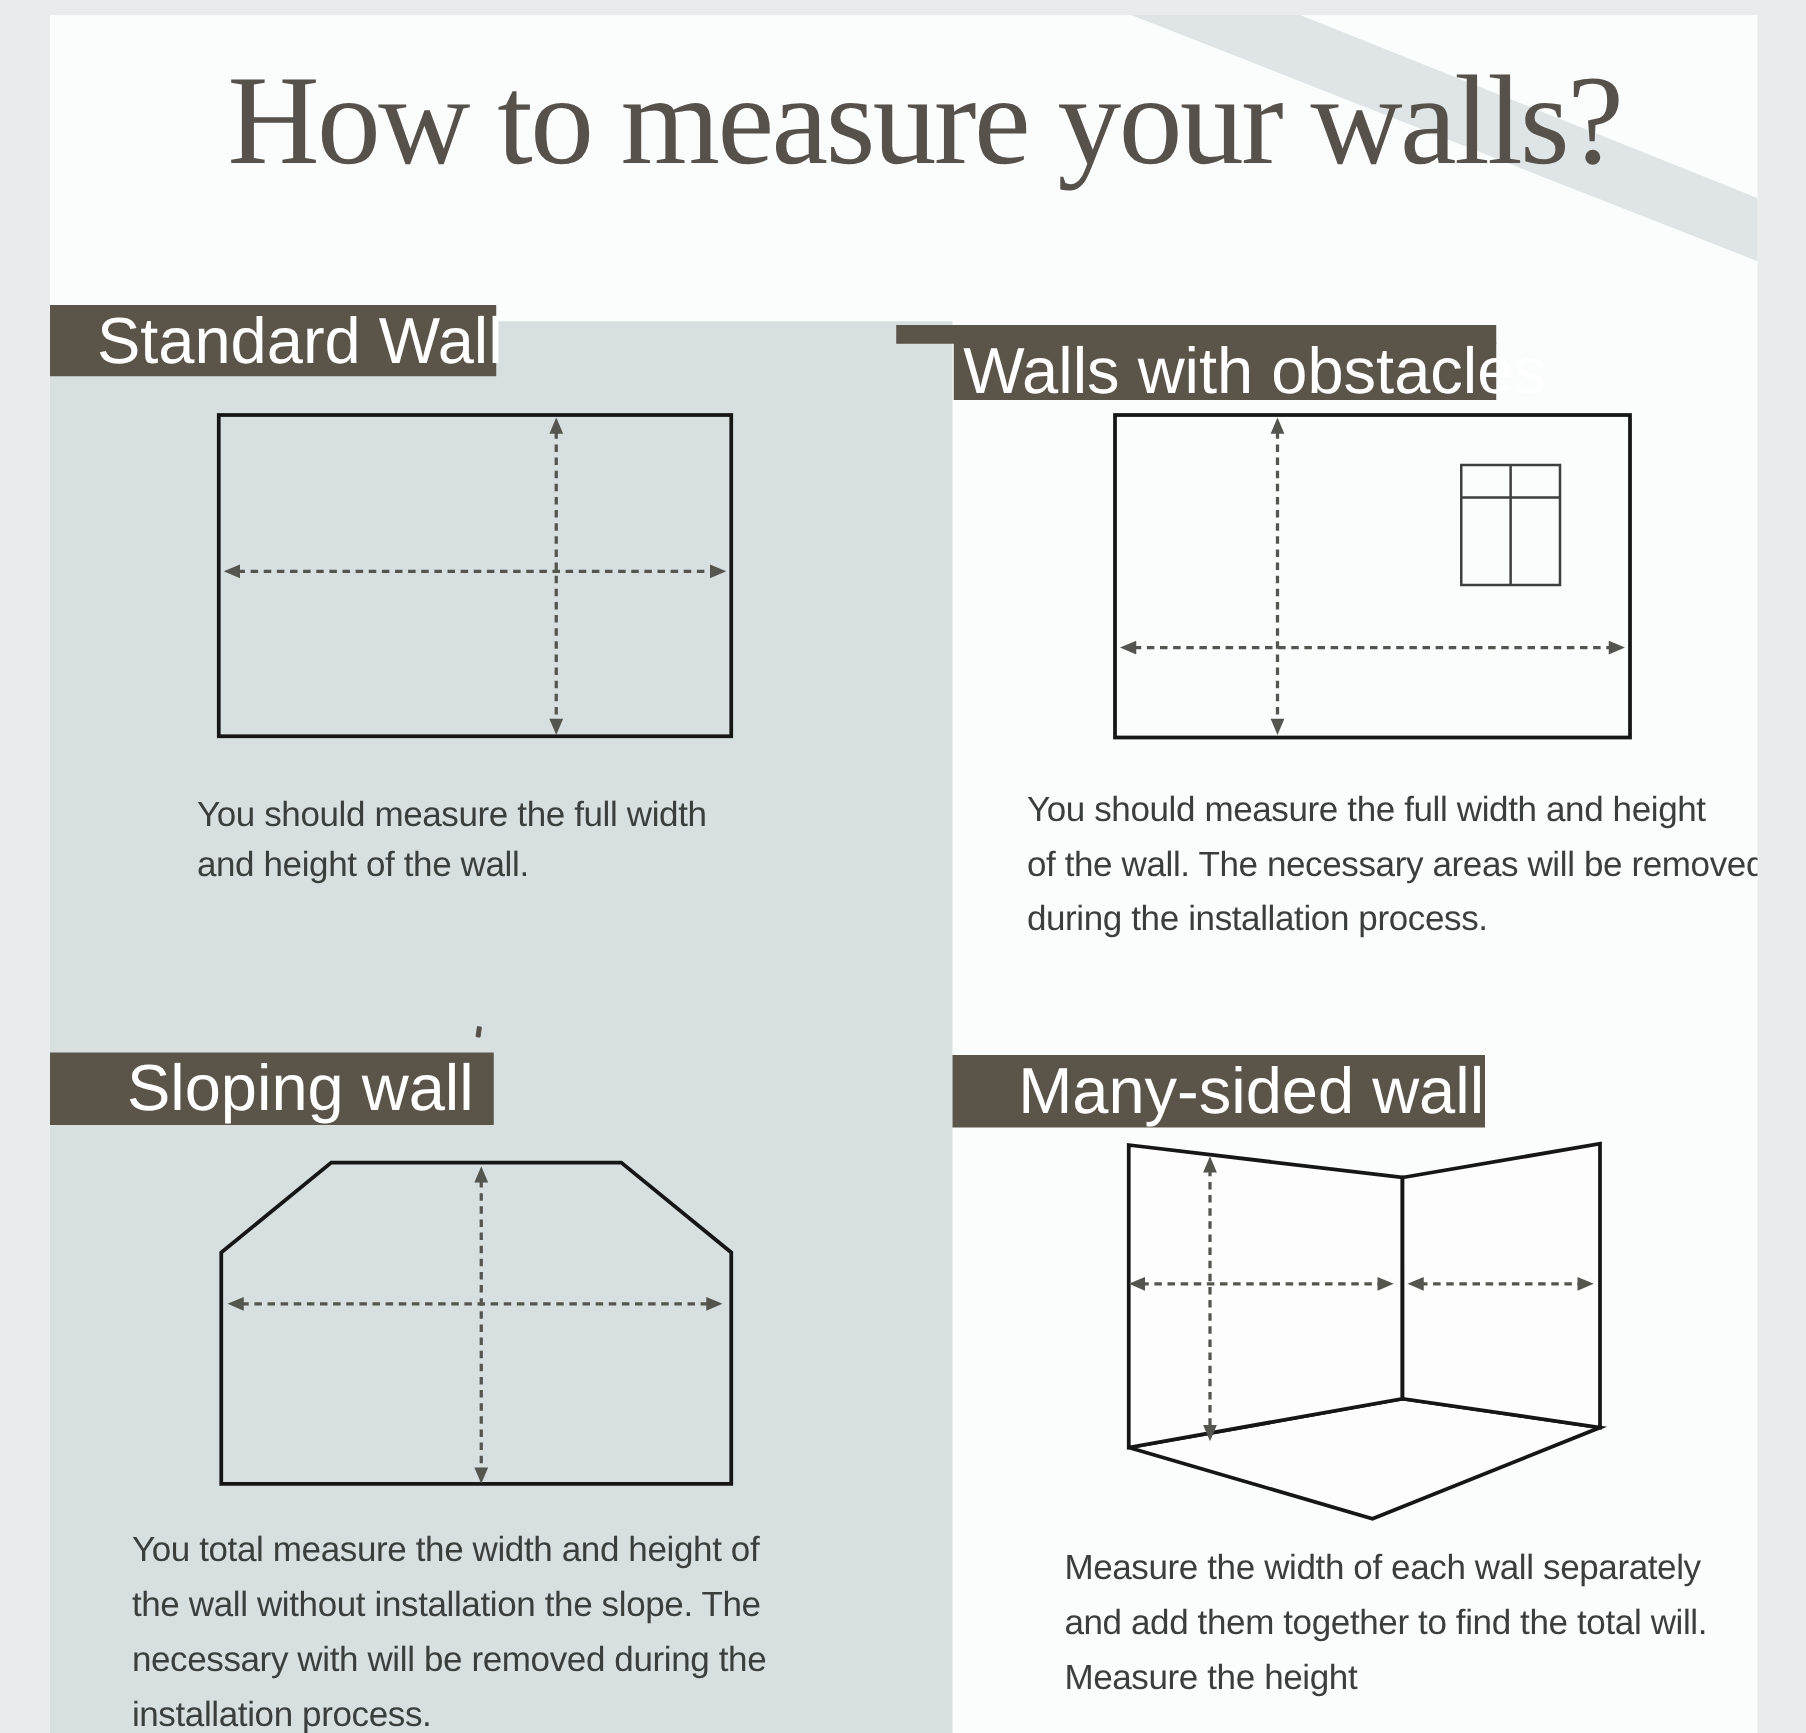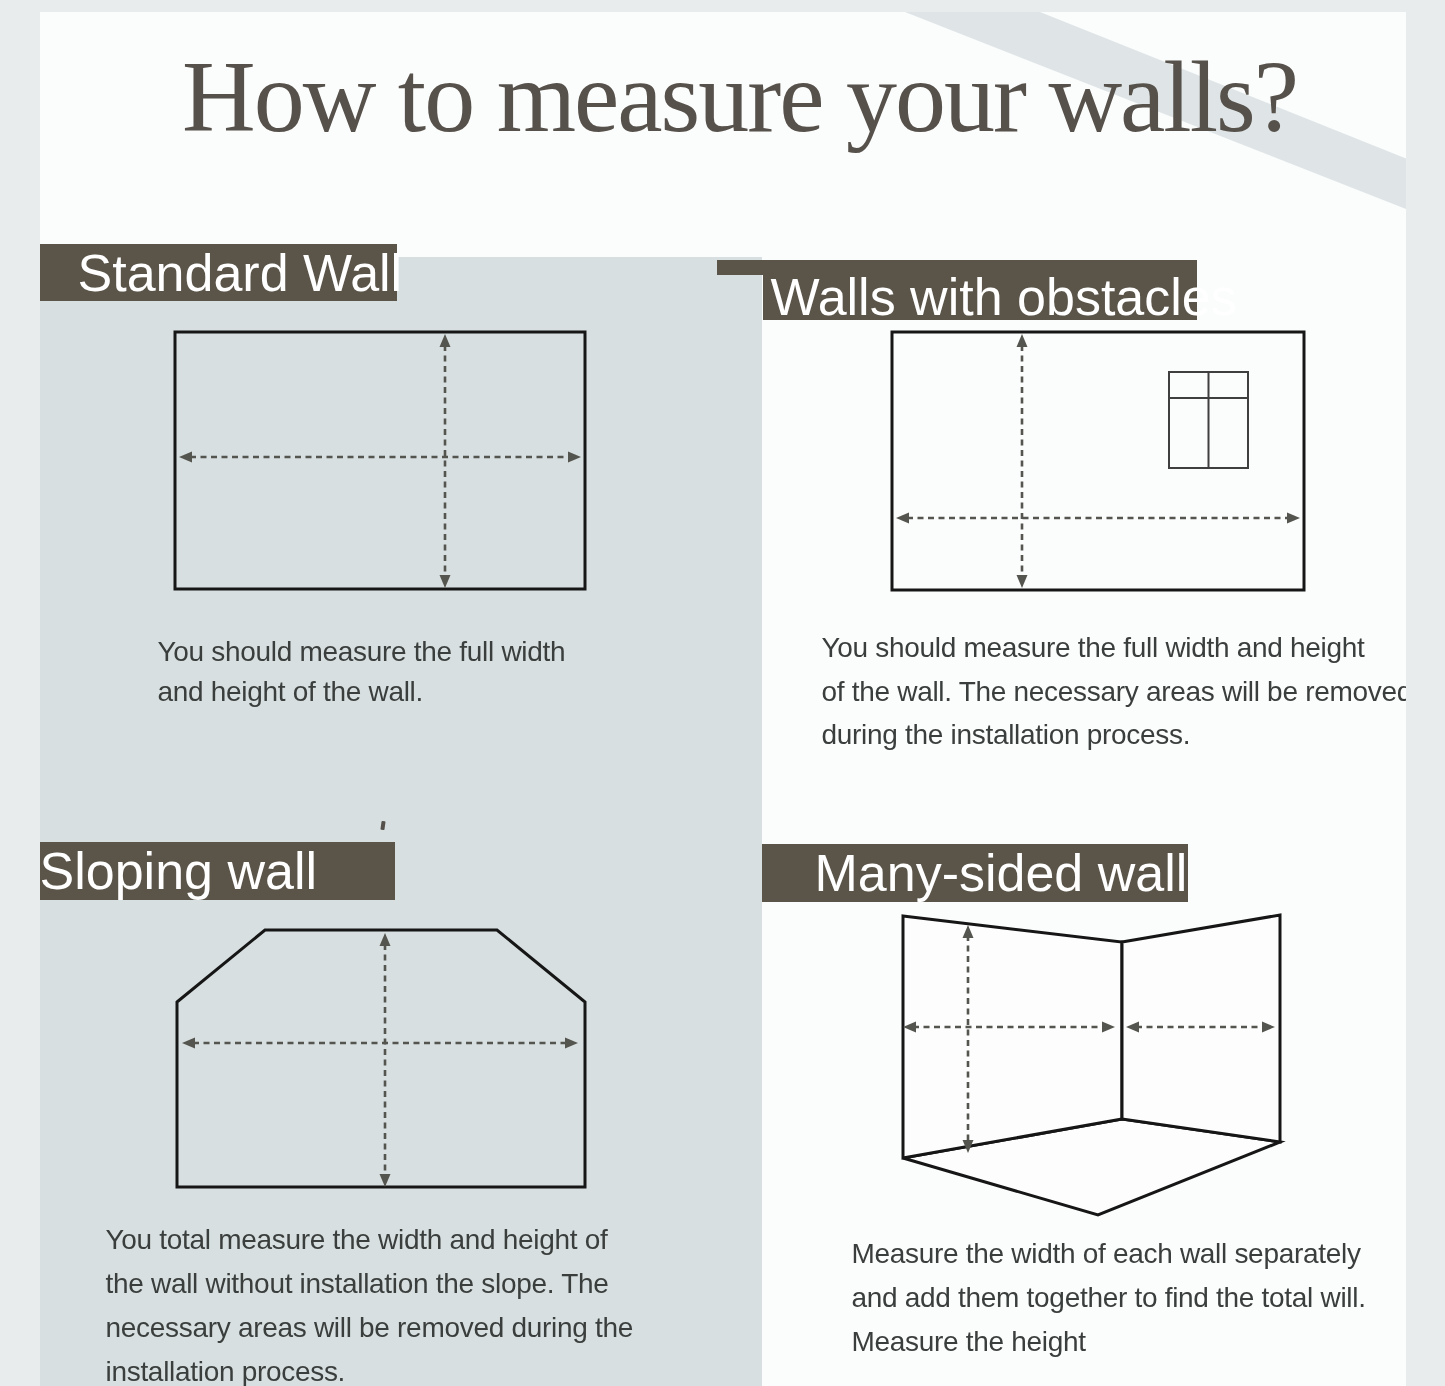--- a/index.html
+++ b/index.html
@@ -31,21 +31,21 @@
     display:flex;align-items:center;
     color:var(--bar-text,#ffffff);
     font-size:52px;line-height:1;white-space:nowrap;
   }
   .bar-standard{left:0;top:232px;width:357px;height:57px;padding-left:38px;box-sizing:border-box;}
   .bar-obstacles{left:723px;top:262px;width:434px;height:46px;padding-left:8px;box-sizing:border-box;}
   .bar-obstacles::before{
     content:"";position:absolute;left:-46px;top:-14px;
     width:480px;height:15px;background:var(--header-bar,#5a5449);
   }
-  .bar-sloping{left:0;top:830px;width:355px;height:58px;box-sizing:border-box;}
+  .bar-sloping{left:0;top:830px;width:355px;height:58px;padding-left:62px;box-sizing:border-box;}
   .bar-many{left:722px;top:832px;width:426px;height:58px;padding-left:53px;box-sizing:border-box;}
   .diagram{position:absolute;}
   .d-standard{left:133px;top:318px;}
   .d-obstacles{left:850px;top:318px;}
   .d-sloping{left:130px;top:908px;}
   .d-many{left:853px;top:893px;}
   .outline{stroke:var(--diagram-line,#161616);fill:none;stroke-width:3;stroke-linejoin:miter;}
   .outline-thin{stroke:#3f3f3f;fill:none;stroke-width:2;}
   .wallfill{fill:#fdfdfd;}
   .dash{stroke:var(--arrow,#55554f);stroke-width:2.6;stroke-dasharray:6 4.5;fill:none;}
@@ -169,21 +169,21 @@
 
   <div class="desc desc-obstacles">
     <span>You should measure the full width and height</span>
     <span>of the wall. The necessary areas will be removed</span>
     <span>during the installation process.</span>
   </div>
 
   <div class="desc desc-sloping">
     <span>You total measure the width and height of</span>
     <span>the wall without installation the slope. The</span>
-    <span>necessary areas will be removed during the</span>
+    <span>necessary with will be removed during the</span>
     <span>installation process.</span>
   </div>
 
   <div class="desc desc-many">
     <span>Measure the width of each wall separately</span>
     <span>and add them together to find the total will.</span>
     <span>Measure the height</span>
   </div>
 
 </div>

